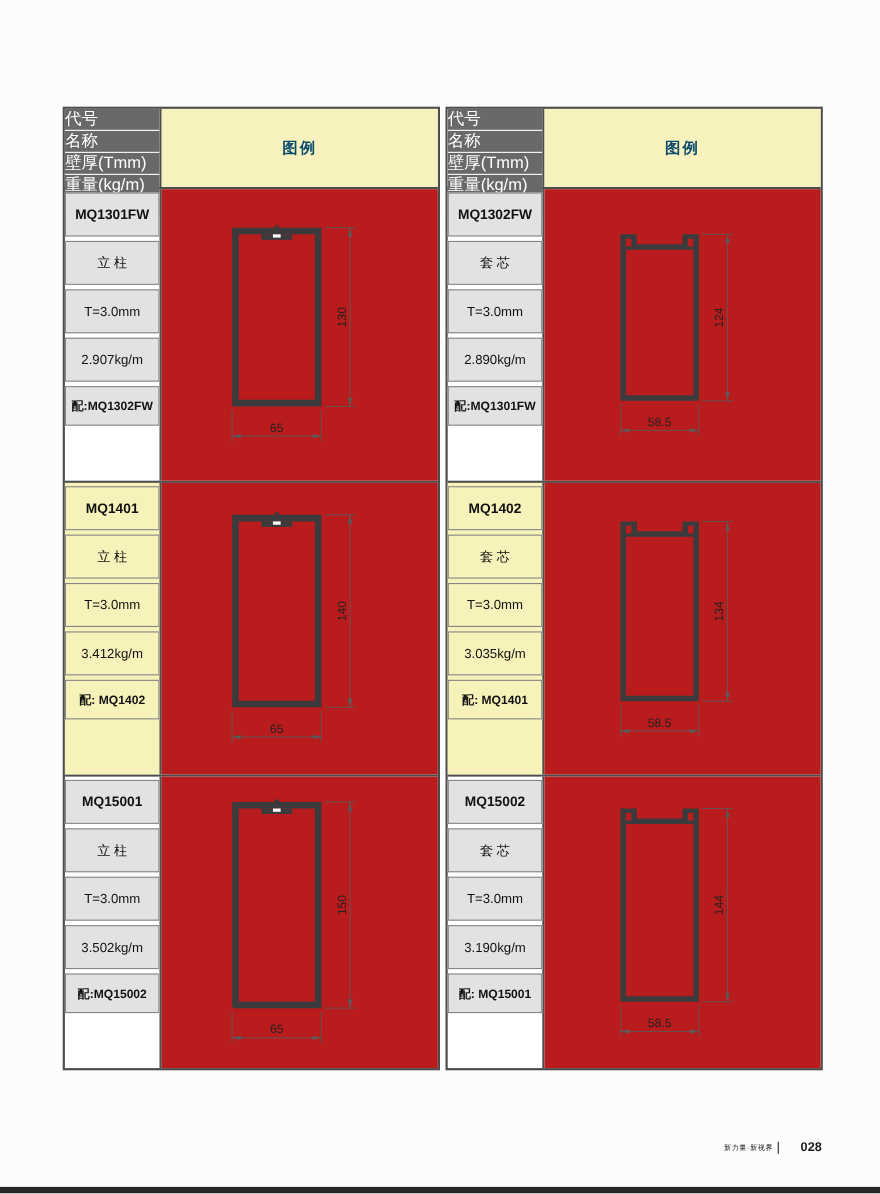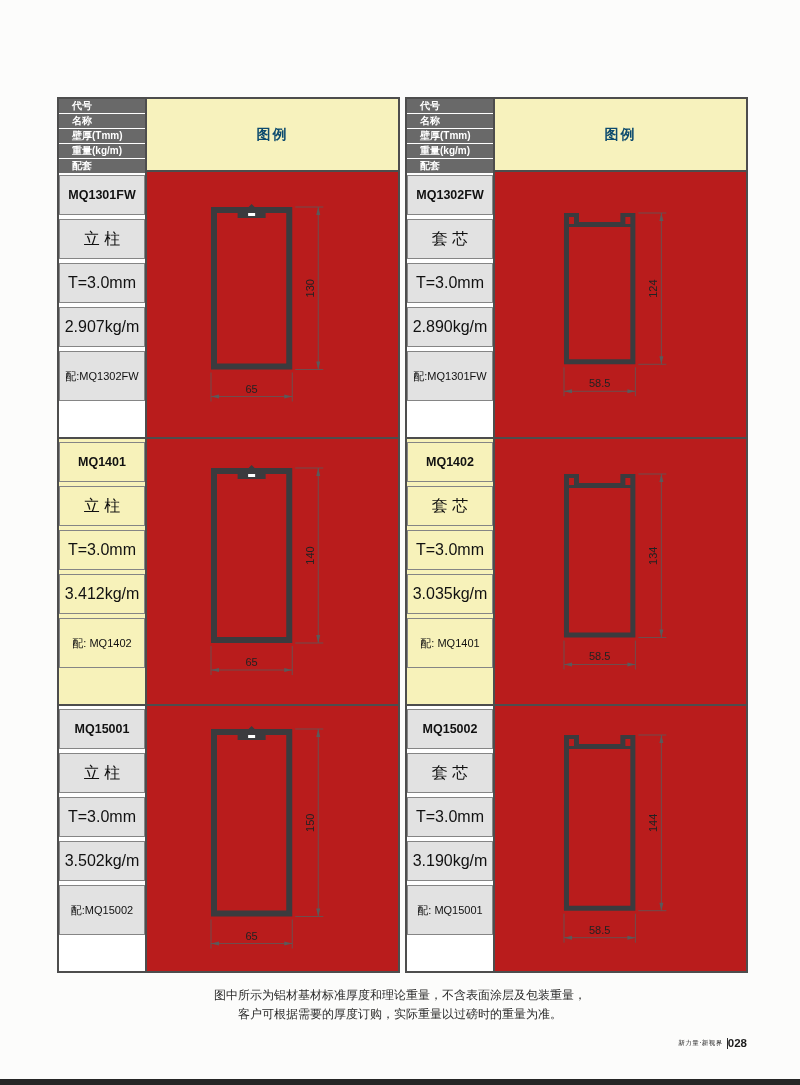--- a/index.html
+++ b/index.html
@@ -15,48 +15,48 @@
   html,body{margin:0;padding:0;}
   body{font-family:"Liberation Sans","DejaVu Sans",sans-serif;background:#e9e9e9;}
   .page{position:relative;width:800px;height:1085px;background:#fcfcfb;margin:0 auto;overflow:hidden;}
 
   .tables{position:absolute;left:57px;top:97px;display:flex;gap:5px;}
   .col{width:343px;border:2px solid var(--frame);background:#fff;box-sizing:border-box;}
 
   .col-header{display:flex;height:71px;border-bottom:2px solid var(--frame);}
   .hdr-labels{width:88px;box-sizing:border-box;border-right:2px solid var(--frame);
     display:flex;flex-direction:column;gap:1px;background:#fff;}
-  .hdr-row{flex:1;background:var(--hdr-bg);color:#fff;font-weight:bold;font-size:10px;
-    display:flex;align-items:center;padding-left:13px;}
+  .hdr-row{flex:1;background:var(--hdr-bg);color:#fff;font-weight:normal;font-size:15px;
+    display:flex;align-items:center;padding-left:0;}
   .legend-cell{flex:1;background:var(--legend-bg);display:flex;align-items:center;
     justify-content:center;font-weight:bold;font-size:14px;letter-spacing:2px;color:#0c4a6e;}
 
   .section{height:265px;border-bottom:2px solid var(--frame);display:flex;}
   .section:last-child{border-bottom:none;border-radius:11px;}
   .labels{width:88px;box-sizing:border-box;border-right:2px solid var(--frame);
     padding-top:3px;display:flex;flex-direction:column;gap:4px;background:transparent;}
   .cell{box-sizing:border-box;border:1px solid var(--cell-border);background:var(--cell-gray);
-    display:flex;align-items:center;justify-content:center;font-size:16px;color:#111;
+    display:flex;align-items:center;justify-content:center;font-size:12px;color:#111;
     height:40px;flex:none;}
   .cell.code{font-weight:bold;font-size:12.5px;}
-  .cell.mate{height:50px;font-size:11px;}
+  .cell.mate{height:36px;font-size:11px;font-weight:bold;}
   .section.highlight .labels{background:var(--cell-yellow);text-align:center;}
   .section.highlight .cell{background:var(--cell-yellow);}
 
   .diag{flex:1;display:flex;align-items:center;justify-content:center;background:#b91c1c;}
   .diag svg{display:block;}
   .diag svg text{font-family:"Liberation Sans","DejaVu Sans",sans-serif;}
 
   .note{position:absolute;left:0;top:986px;width:100%;text-align:center;
     font-size:12px;line-height:19px;color:#2b2b2b;}
 
   .footer-mark{position:absolute;right:53px;top:1038px;display:flex;align-items:center;color:#1c1c1c;}
   .footer-brand{font-size:6.5px;letter-spacing:0.5px;}
   .footer-page{font-size:11.5px;font-weight:bold;border-left:1px solid #2a2a2a;
-    padding-left:0;margin-left:4px;line-height:11px;}
+    padding-left:20px;margin-left:4px;line-height:11px;}
 
   .bottom-bar{position:absolute;left:0;bottom:0;width:100%;height:6px;background:#262626;}
 </style>
 </head>
 <body>
 
 <div class="page">
 
   <div class="tables">
 
@@ -251,24 +251,20 @@
               <line x1="63" y1="224.68" x2="134.37" y2="224.68" stroke="#5a5a5a" stroke-width="0.8"></line>
               <path d="M63 224.68l8 -2v4Z" fill="#5a5a5a"></path>
               <path d="M134.37 224.68l-8 -2v4Z" fill="#5a5a5a"></path>
               <text x="98.685" y="220.68" text-anchor="middle" font-size="11" fill="#222">58.5</text>
             </svg>
         </div>
       </div>
     </div>
   </div>
 
-  <div class="note">
-    <div>图中所示为铝材基材标准厚度和理论重量，不含表面涂层及包装重量，</div>
-    <div>客户可根据需要的厚度订购，实际重量以过磅时的重量为准。</div>
-  </div>
 
   <div class="footer-mark">
     <span class="footer-brand">新力量·新视界</span>
     <span class="footer-page">028</span>
   </div>
 
   <div class="bottom-bar"></div>
 </div>
 
 </body></html>

